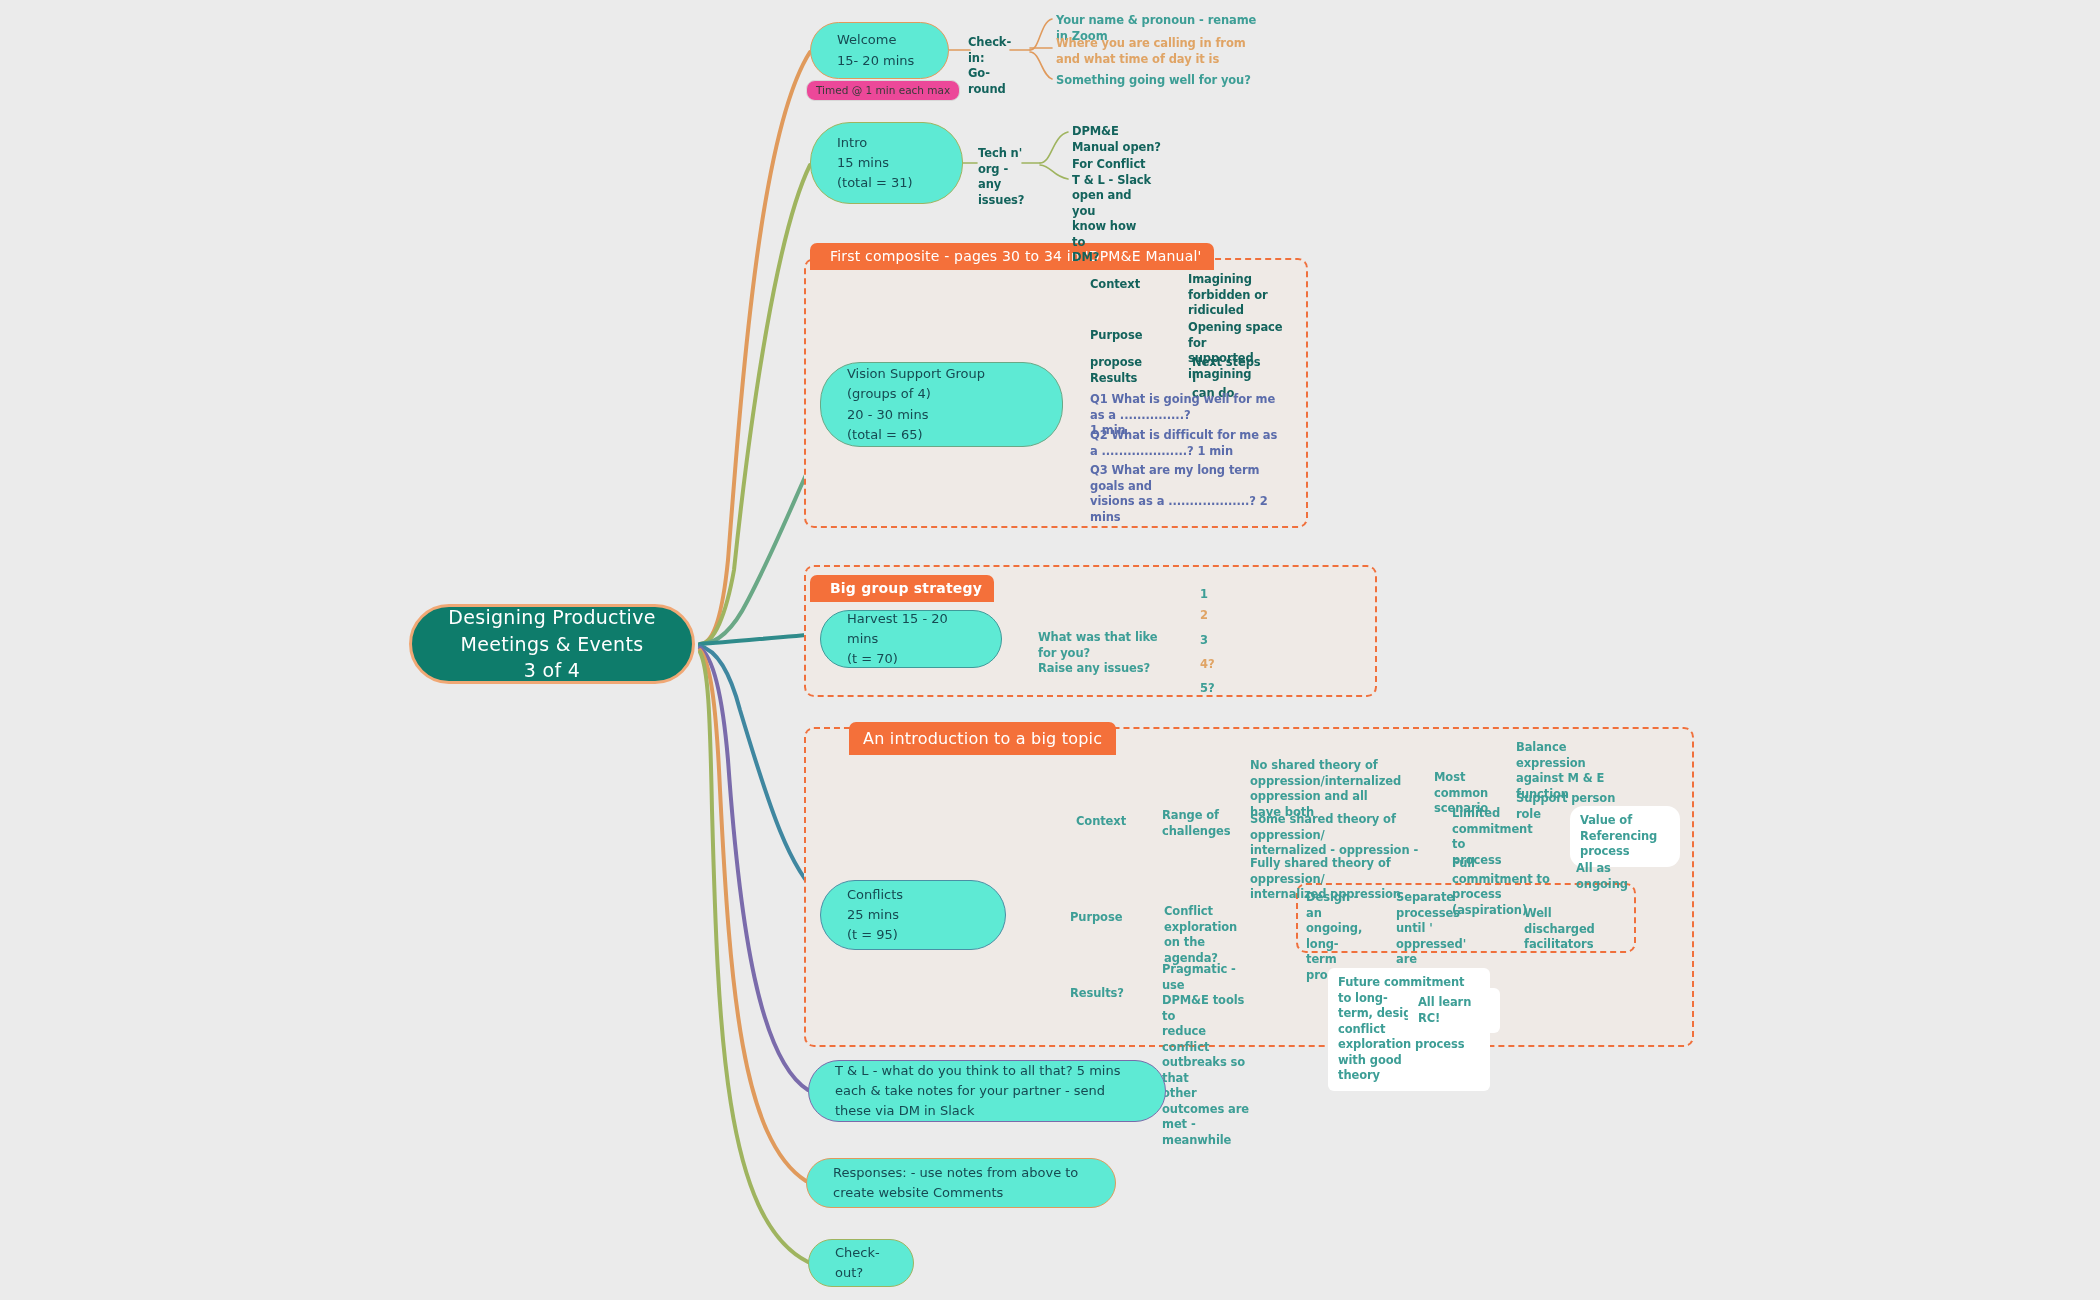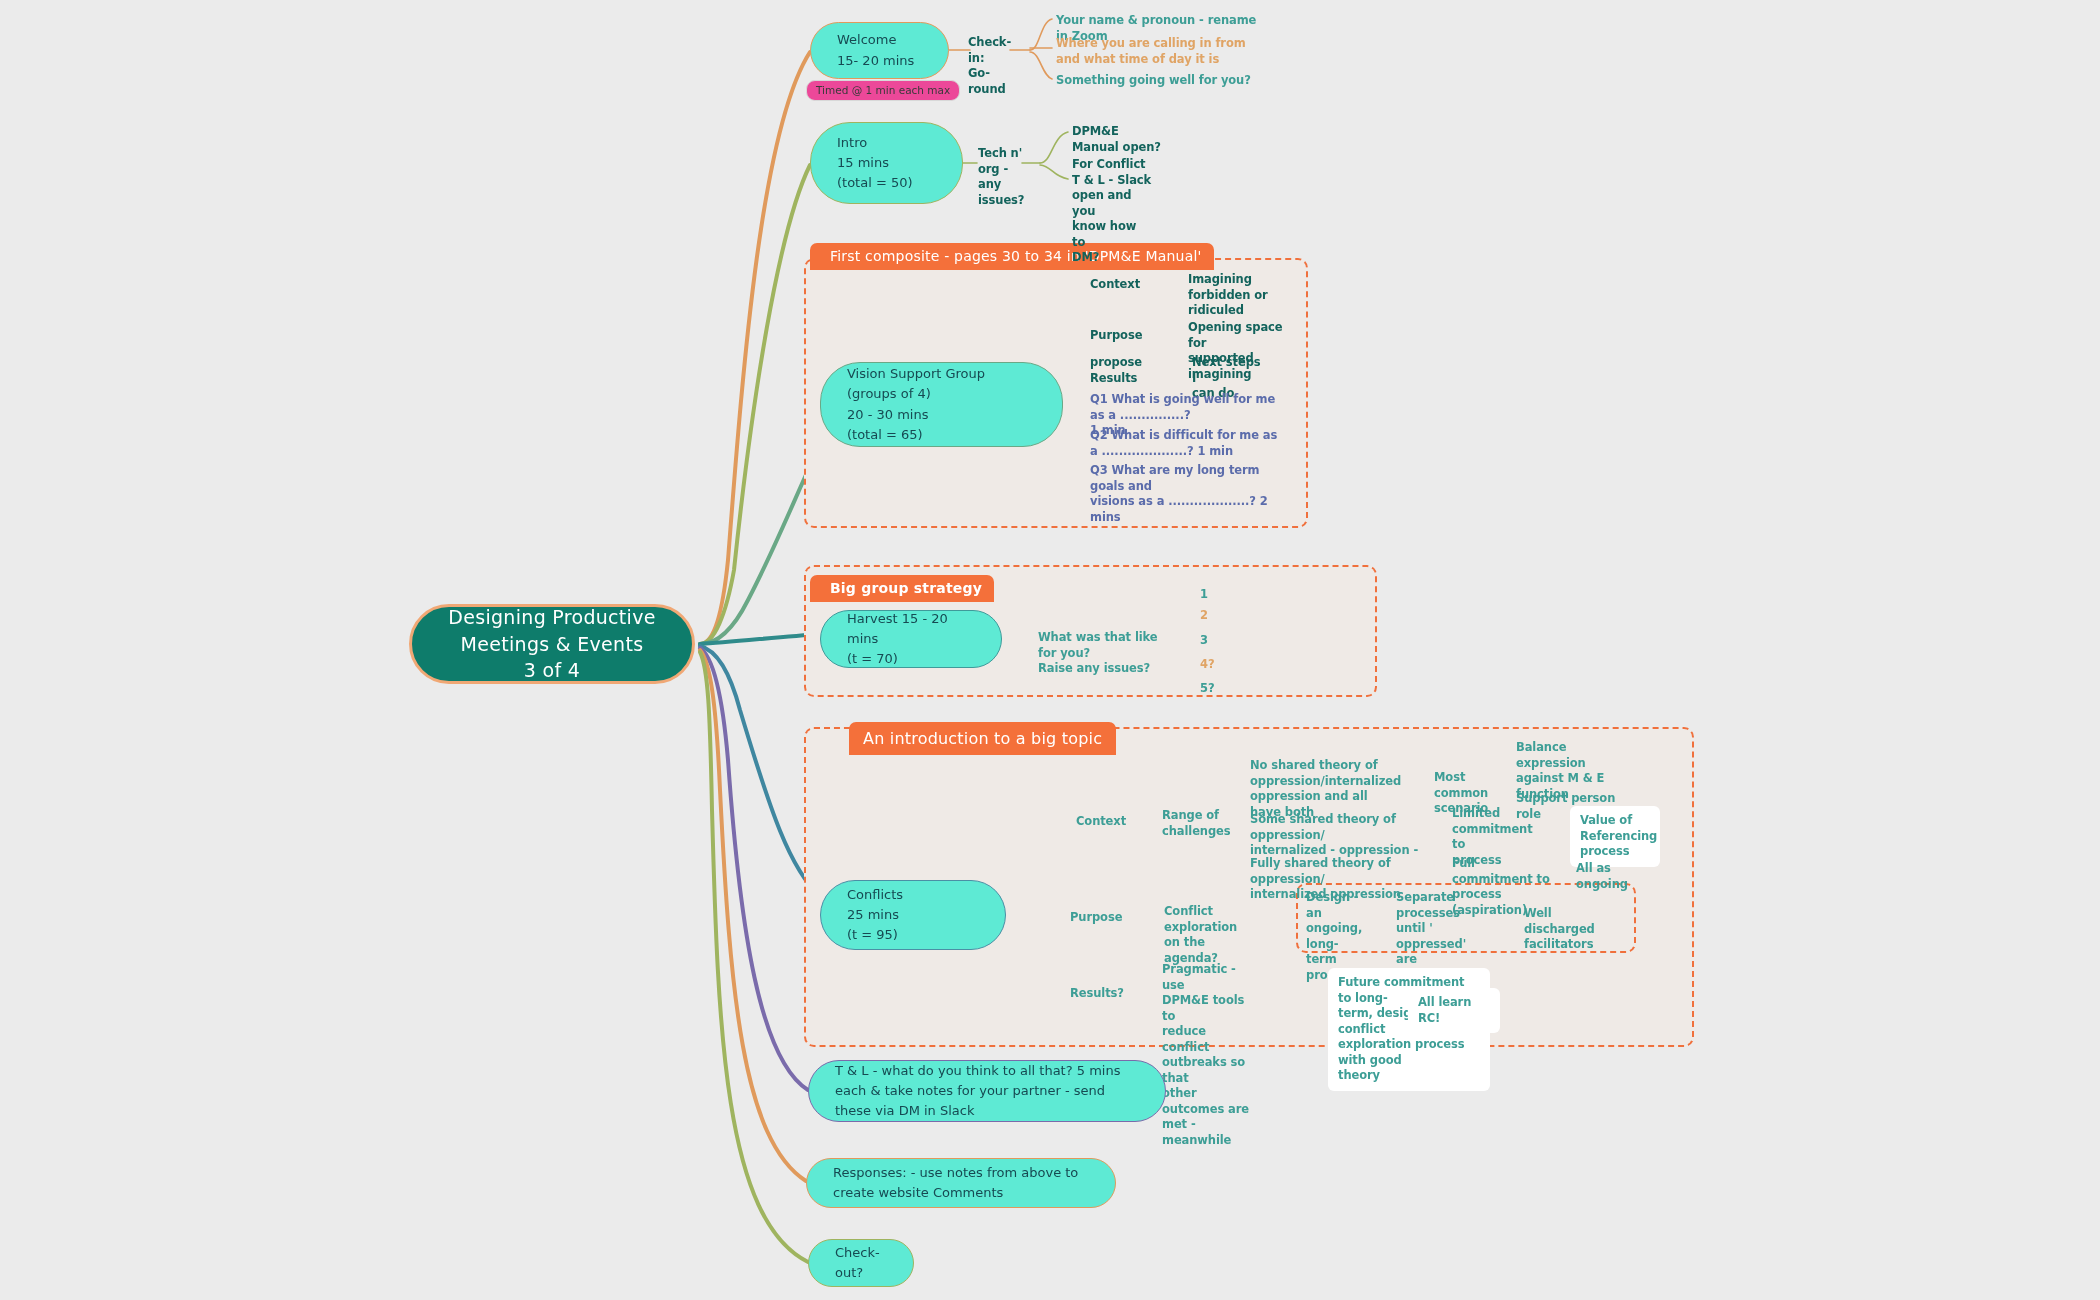--- a/index.html
+++ b/index.html
@@ -196,21 +196,21 @@
 15- 20 mins</div>
   <div class="note" style="left:806px; top:80px;">Timed @ 1 min each max</div>
   <div class="leaf c-dteal" style="left: 968px; top: 35px; width: 46px; white-space: pre-line;">Check-in:
 Go-round</div>
   <div class="leaf c-teal" style="left: 1056px; top: 13px; width: 210px; white-space: pre-line;">Your name &amp; pronoun - rename in Zoom</div>
   <div class="leaf c-orange" style="left: 1056px; top: 36px; width: 205px; white-space: pre-line;">Where you are calling in from and what time of day it is</div>
   <div class="leaf c-teal" style="left: 1056px; top: 73px; width: 200px; white-space: pre-line;">Something going well for you?</div>
 
   <div class="node olive" style="left: 810px; top: 122px; width: 153px; height: 82px; white-space: pre-line;">Intro
 15 mins
-(total = 50)</div>
+(total = 31)</div>
   <div class="leaf c-dteal" style="left: 978px; top: 146px; width: 48px; white-space: pre-line;">Tech n' org -
 any issues?</div>
   <div class="leaf c-dteal" style="left: 1072px; top: 124px; width: 90px; white-space: pre-line;">DPM&amp;E
 Manual open?</div>
   <div class="leaf c-dteal" style="left: 1072px; top: 157px; width: 80px; white-space: pre-line;">For Conflict
 T &amp; L - Slack
 open and you
 know how to
 DM?</div>
 
@@ -272,21 +272,21 @@
   <div class="leaf c-teal" style="left: 1516px; top: 740px; width: 100px; white-space: pre-line;">Balance expression
 against M &amp; E
 function</div>
   <div class="leaf c-teal" style="left: 1516px; top: 791px; width: 110px; white-space: pre-line;">Support person role</div>
 
   <div class="leaf c-teal" style="left: 1250px; top: 812px; width: 170px; white-space: pre-line;">Some shared theory of oppression/
 internalized - oppression -</div>
   <div class="leaf c-teal" style="left: 1452px; top: 806px; width: 84px; white-space: pre-line;">Limited
 commitment to
 process</div>
-  <div class="leaf c-teal boxed" style="left: 1570px; top: 806px; width: 90px; white-space: pre-line;">Value of
+  <div class="leaf c-teal boxed" style="left: 1570px; top: 806px; width: 110px; white-space: pre-line; border-radius: 13px;">Value of
 Referencing process</div>
 
   <div class="leaf c-teal" style="left: 1250px; top: 856px; width: 165px; white-space: pre-line;">Fully shared theory of oppression/
 internalized oppression</div>
   <div class="leaf c-teal" style="left: 1452px; top: 856px; width: 100px; white-space: pre-line;">Full commitment to
 process (aspiration)</div>
   <div class="leaf c-teal" style="left: 1576px; top: 861px; width: 86px; white-space: pre-line;">All as ongoing</div>
 
   <div class="leaf c-teal" style="left: 1070px; top: 910px; width: 46px; white-space: pre-line;">Purpose</div>
   <div class="leaf c-teal" style="left: 1164px; top: 904px; width: 86px; white-space: pre-line;">Conflict exploration

